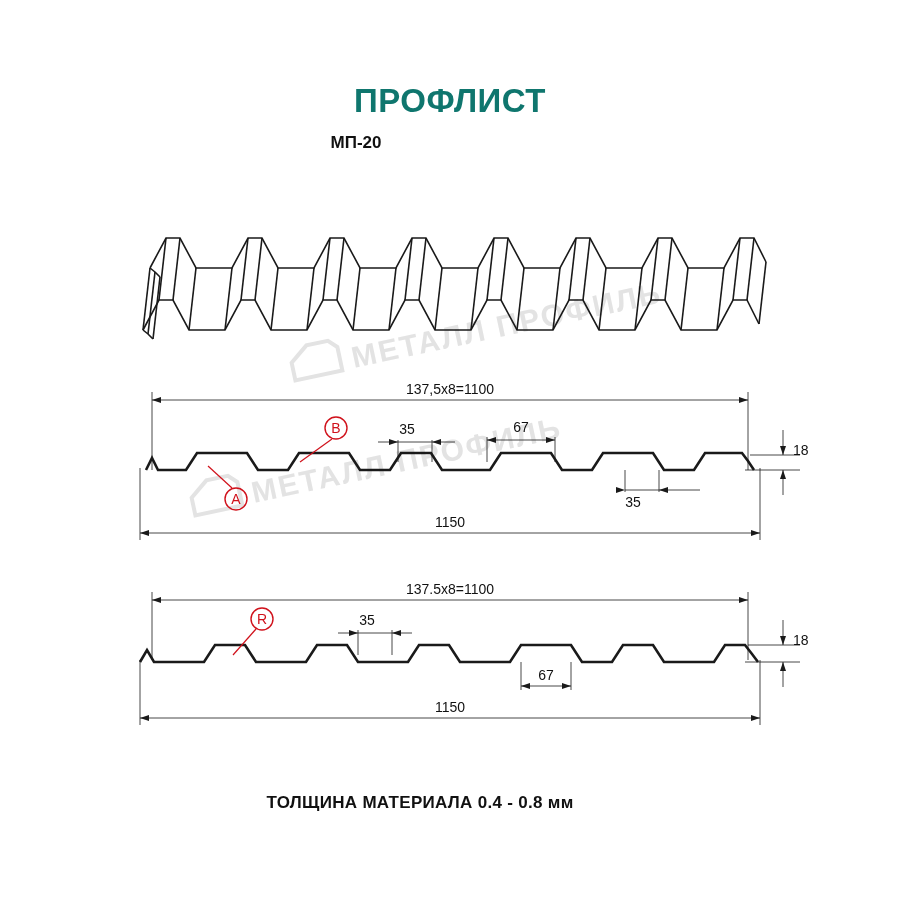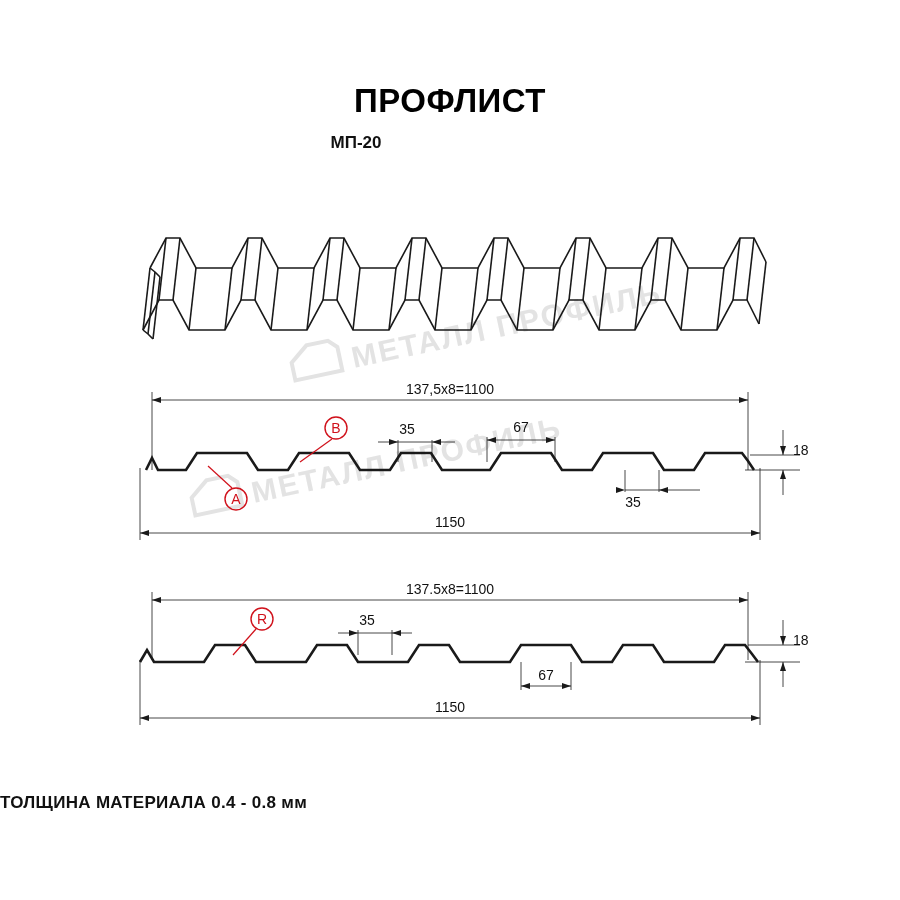--- a/index.html
+++ b/index.html
@@ -23,38 +23,38 @@
   }
   .title {
     position: absolute;
     top: 82px;
     left: 0;
     width: 900px;
     text-align: center;
     font-size: 33px;
     font-weight: bold;
     letter-spacing: 0.5px;
-    color: #000000;
+    color: #0f766e;
   }
   .subtitle {
     position: absolute;
     top: 133px;
     left: 0;
     width: 712px;
     text-align: center;
     font-size: 17px;
     font-weight: bold;
     color: #111;
   }
   .footer {
     position: absolute;
     top: 793px;
     left: 0;
     width: 840px;
-    text-align: left;
+    text-align: center;
     font-size: 17px;
     font-weight: bold;
     color: #111;
     letter-spacing: 0.3px;
   }
   svg.layer {
     position: absolute;
     left: 0;
     top: 0;
   }

